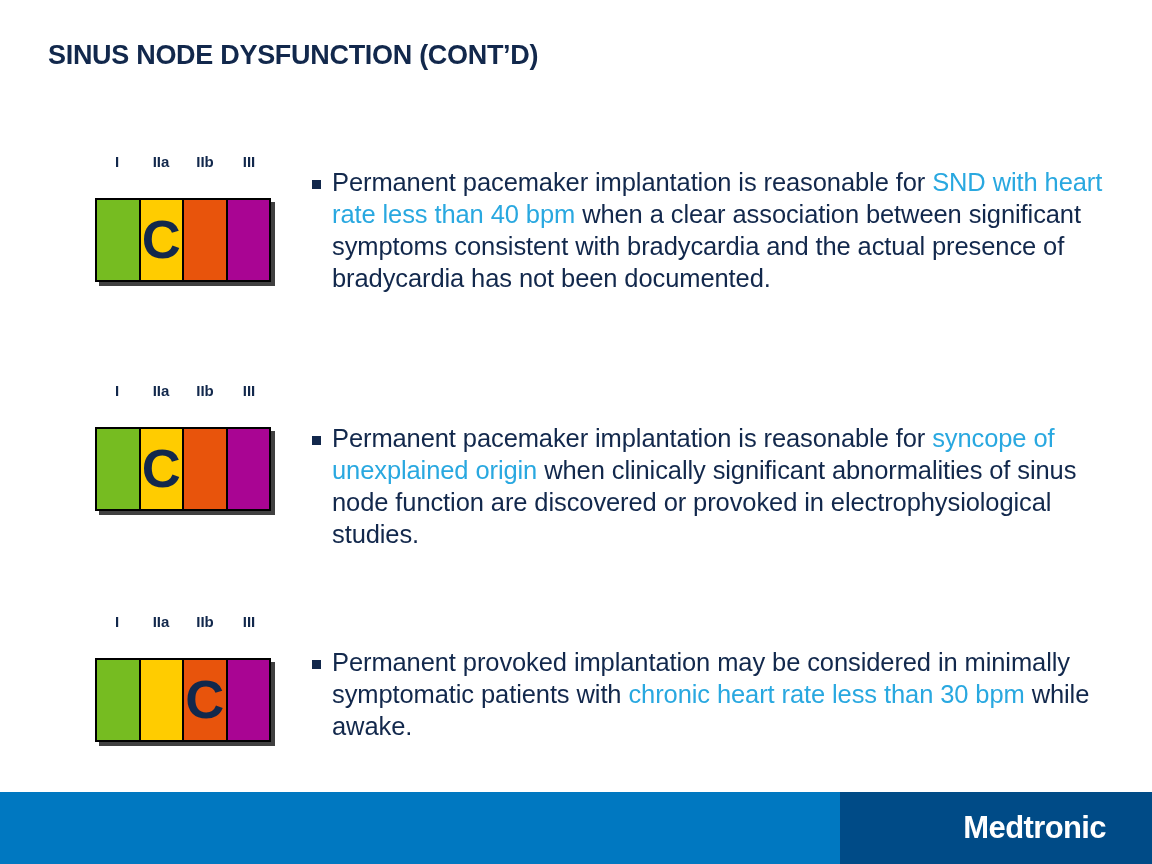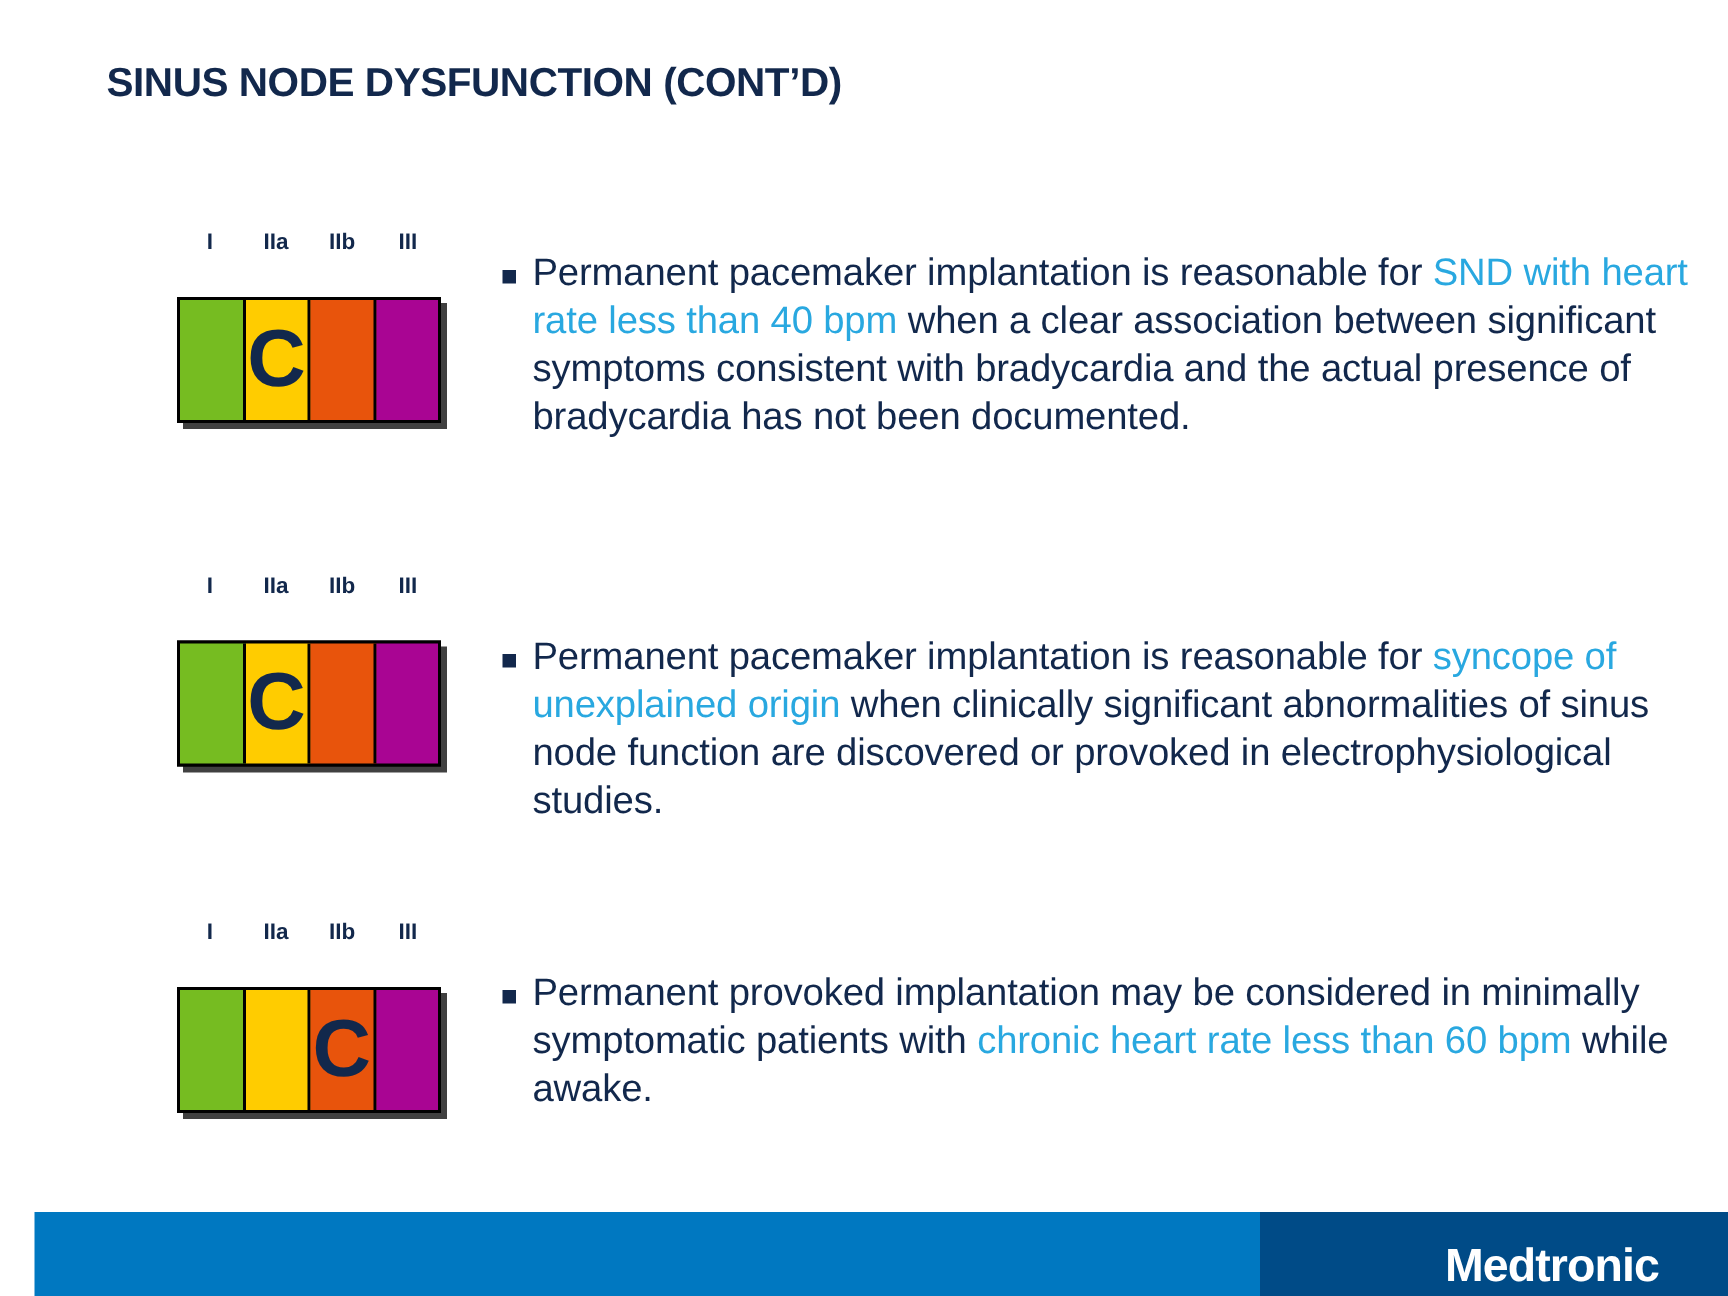--- a/index.html
+++ b/index.html
@@ -12,21 +12,20 @@
     background: #ffffff;
     font-family: "Liberation Sans", sans-serif;
     overflow: hidden;
     position: relative;
   }
 
   .slide {
     position: absolute;
     inset: 0;
     background: #ffffff;
-    margin-left: 23px;
   }
 
   
   .slide-title {
     position: absolute;
     left: 48px;
     top: 40px;
     font-size: 27px;
     font-weight: bold;
     color: #12284C;
@@ -125,21 +124,21 @@
   .hl {
     color: #29A8E0;
   }
 
   
   .footer {
     position: absolute;
     left: 0;
     right: 0;
     bottom: 0;
-    height: 56px;
+    height: 72px;
   }
   .footer-bar {
     position: absolute;
     left: 0;
     top: 0;
     width: 100%;
     height: 72px;
     background: #0078C1;
   }
   .footer-logo-block {
@@ -226,21 +225,21 @@
             <div class="cor-block" style="background: rgb(118, 188, 33);"></div>
             <div class="cor-block" style="background: rgb(255, 204, 0);"></div>
             <div class="cor-block" style="background: rgb(232, 84, 12);">
               <span class="loe-letter">C</span>
             </div>
             <div class="cor-block" style="background: rgb(169, 5, 147);"></div>
           </div>
         </div>
         <div class="rec-text">
           <span class="bullet-marker"></span>
-          <div class="rec-body"><span>Permanent provoked implantation may be considered in minimally symptomatic patients with </span><span class="hl">chronic heart rate less than 60 bpm</span><span> while awake.</span></div>
+          <div class="rec-body"><span>Permanent provoked implantation may be considered in minimally symptomatic patients with </span><span class="hl">chronic heart rate less than 30 bpm</span><span> while awake.</span></div>
         </div>
       </div>
     </div>
 
   <div class="footer">
     <div class="footer-bar"></div>
     <div class="footer-logo-block">
       <span class="footer-logo-text">Medtronic</span>
     </div>
   </div>

